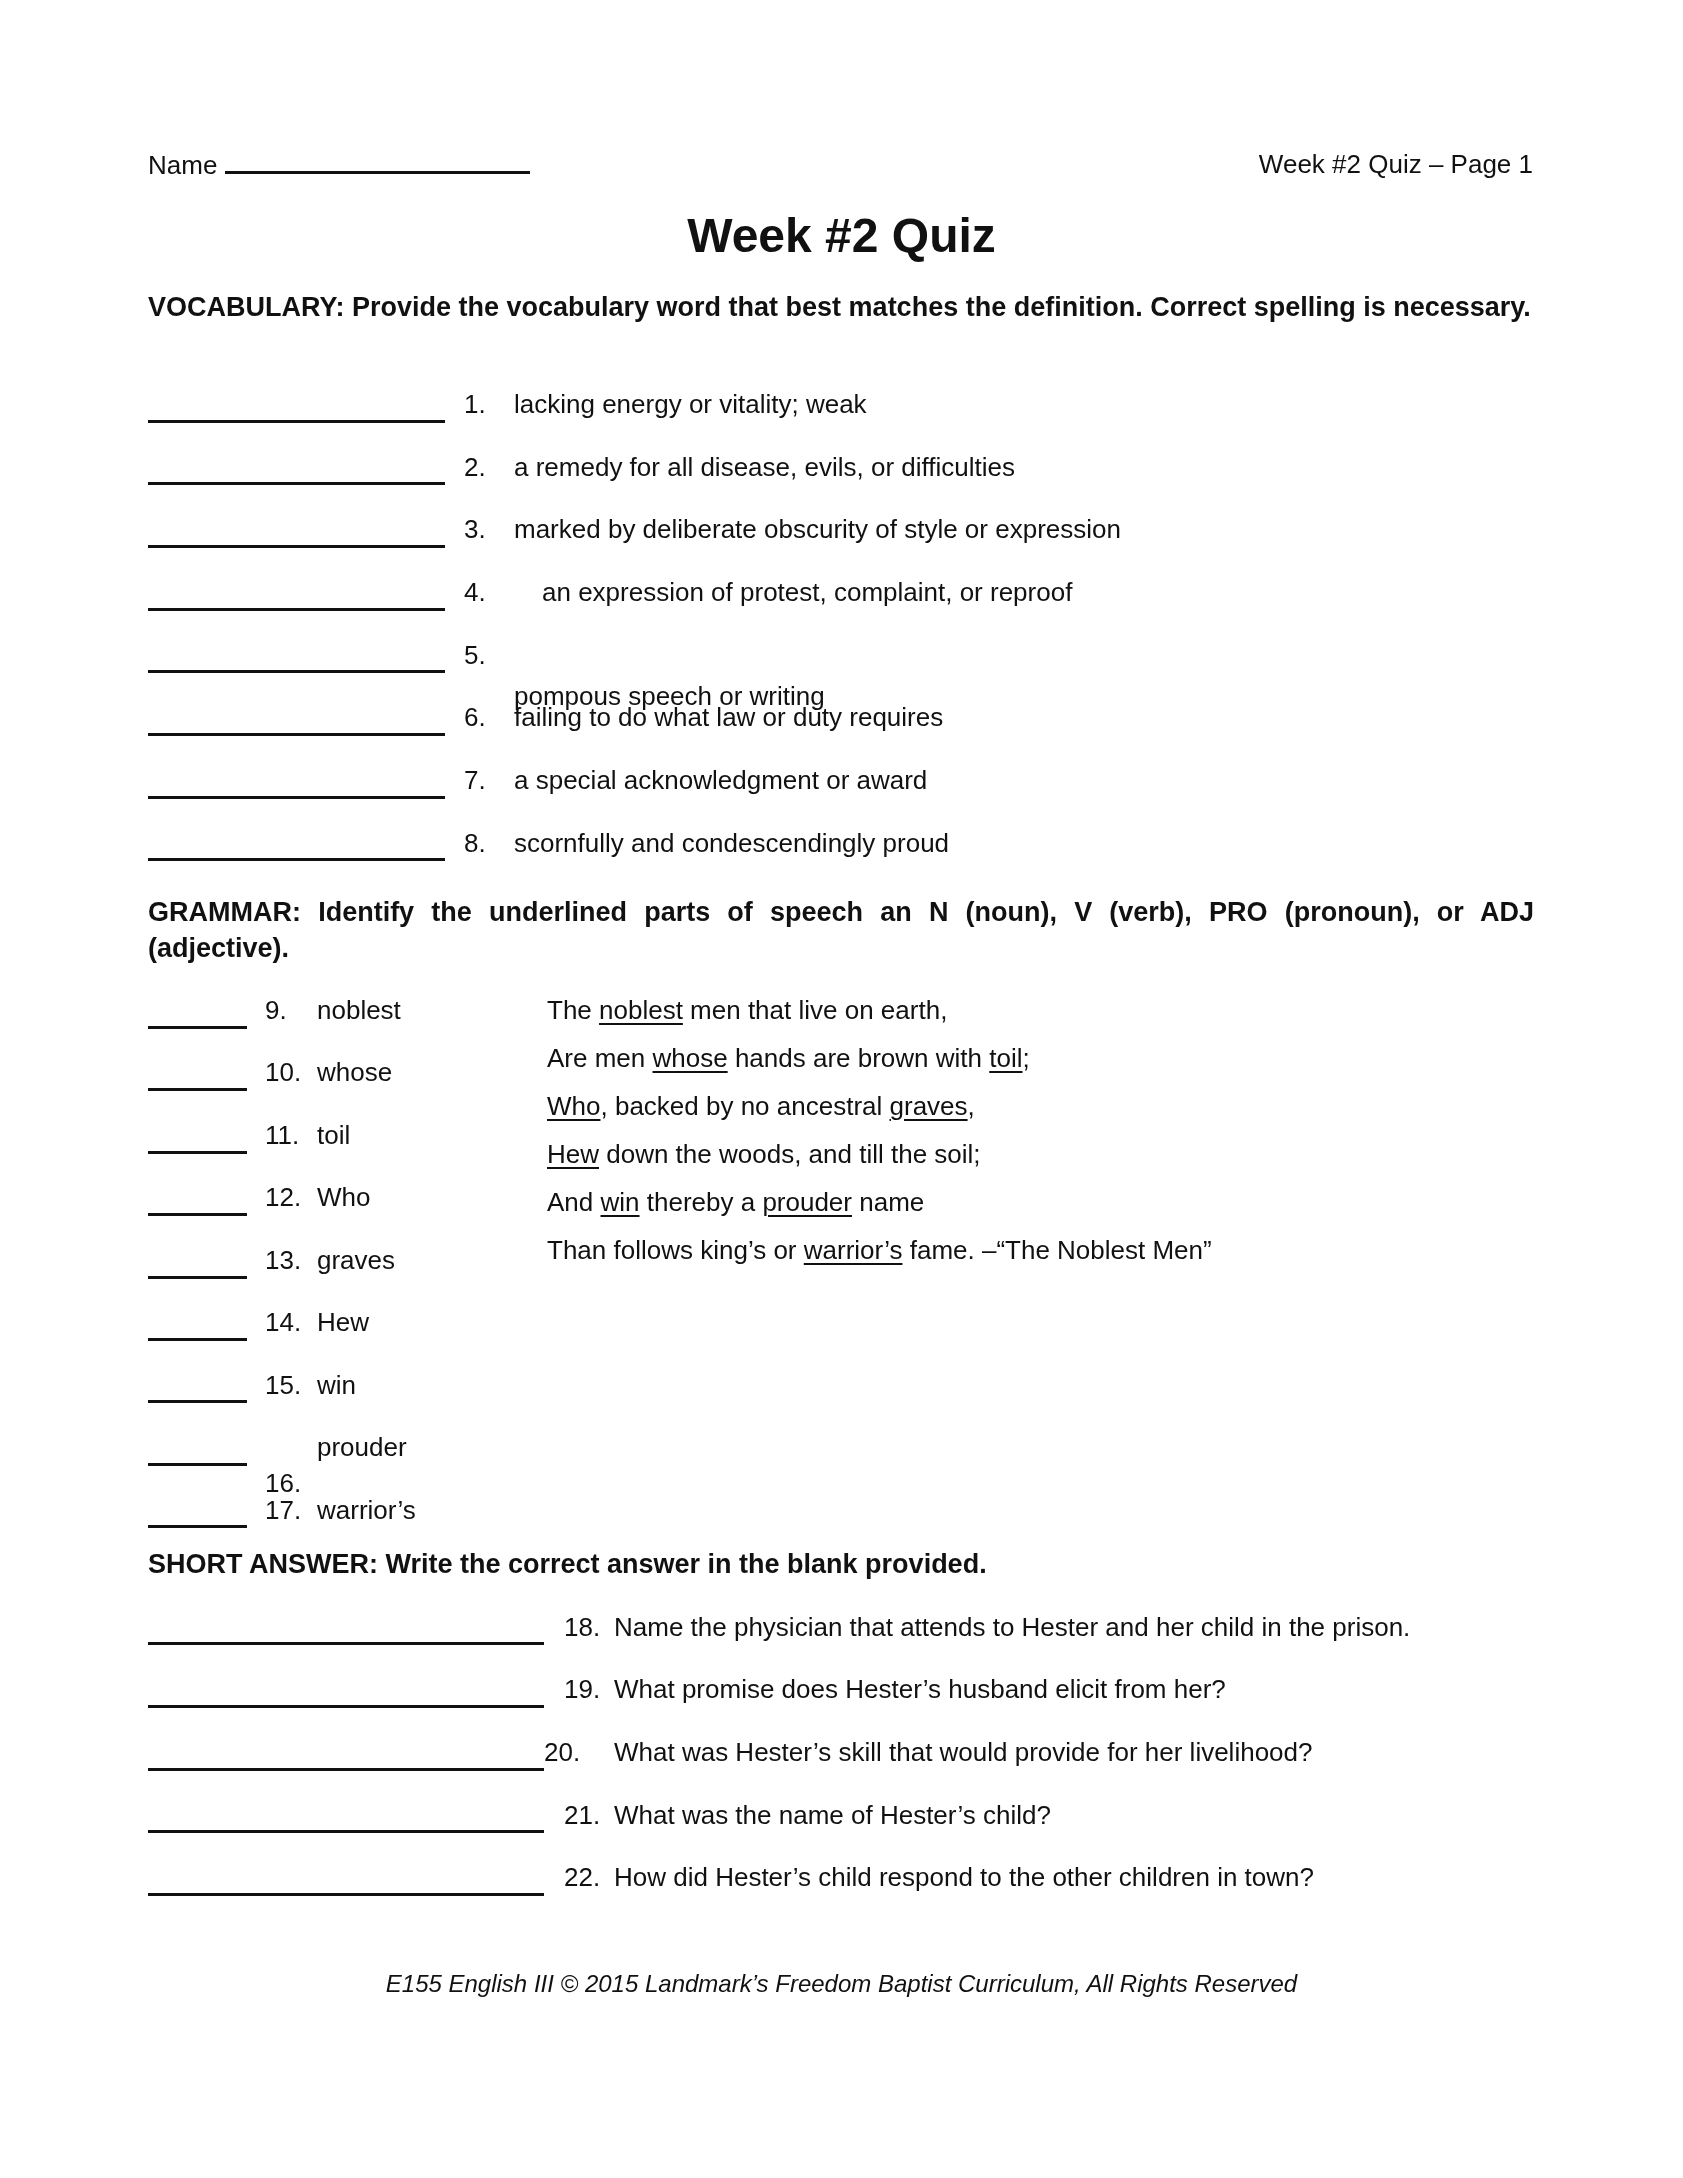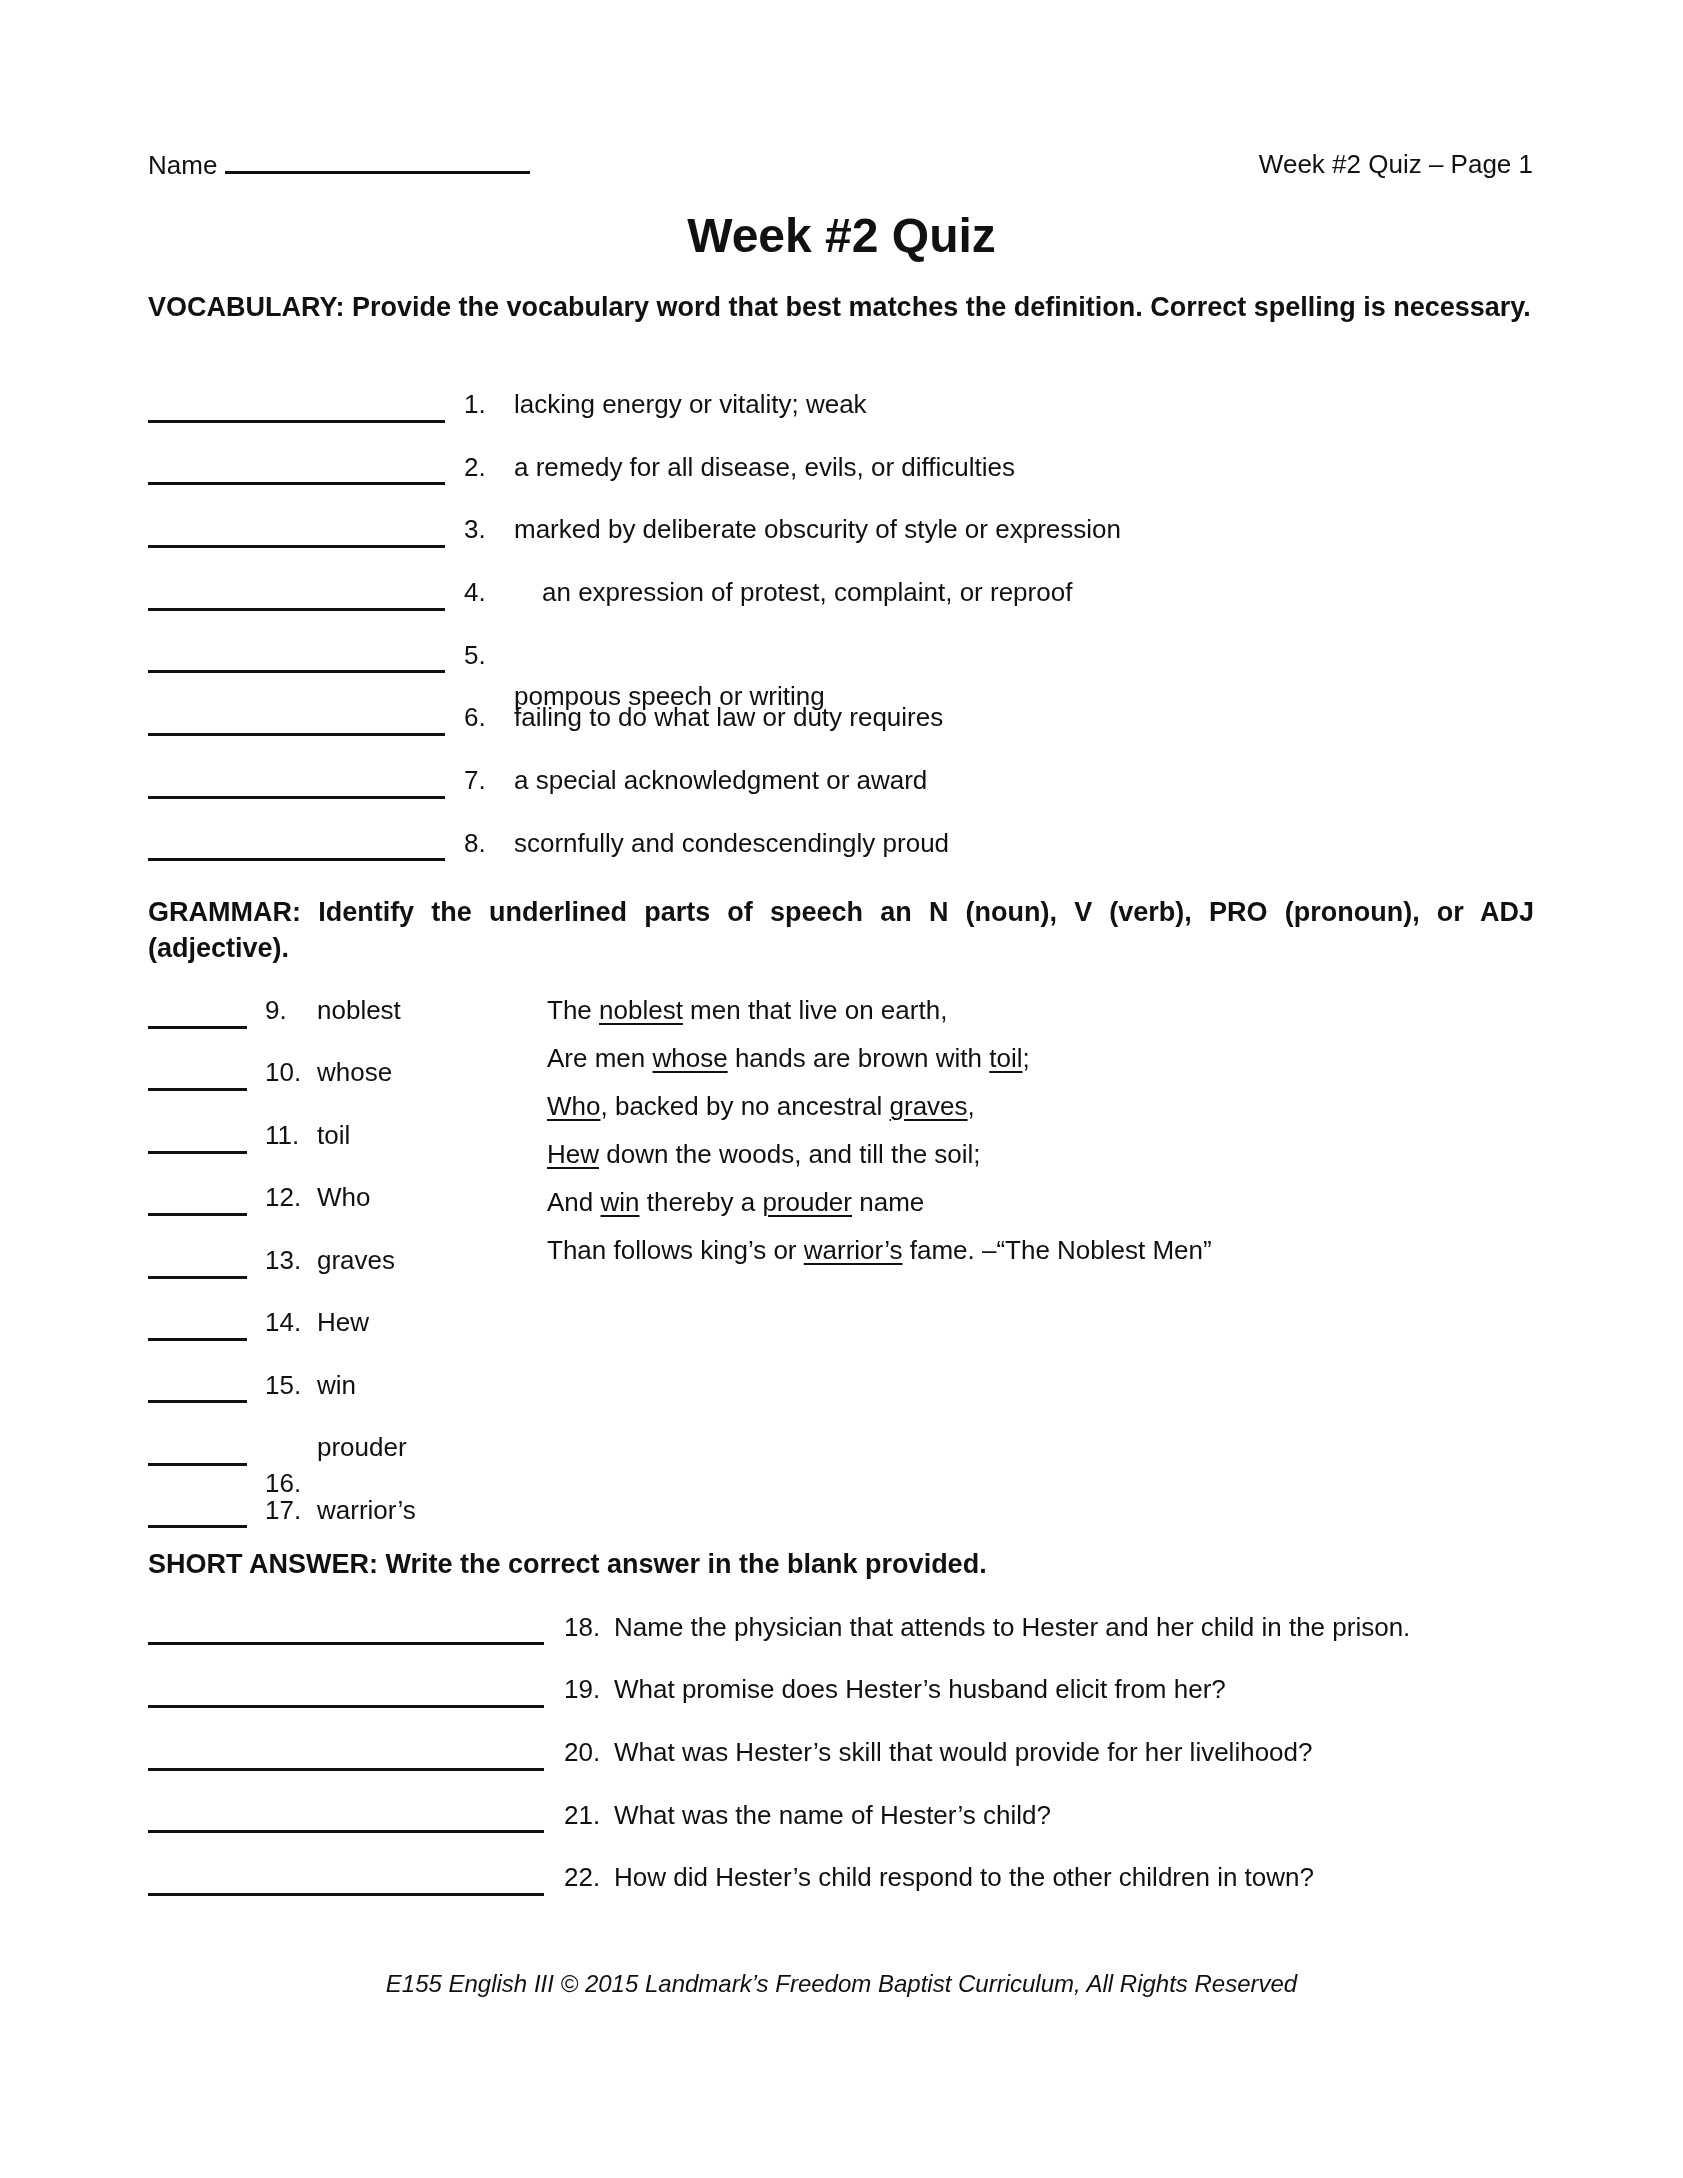--- a/index.html
+++ b/index.html
@@ -96,21 +96,21 @@
 
 <div class="abs instr" style="top:1546px; white-space:nowrap;">SHORT ANSWER: Write the correct answer in the blank provided.</div>
 <div id="sa">
     <div class="blank" style="left:148px;width:396px;top:1642px;"></div>
     <div class="num" style="left:564px;top:1612px;">18.</div>
     <div class="num" style="left:614px;top:1612px;">Name the physician that attends to Hester and her child in the prison.</div>
     <div class="blank" style="left:148px;width:396px;top:1705px;"></div>
     <div class="num" style="left:564px;top:1674px;">19.</div>
     <div class="num" style="left:614px;top:1674px;">What promise does Hester’s husband elicit from her?</div>
     <div class="blank" style="left:148px;width:396px;top:1768px;"></div>
-    <div class="num" style="left:564px;top:1737px;text-align:right;">20.</div>
+    <div class="num" style="left:544px;top:1737px;text-align:right;">20.</div>
     <div class="num" style="left:614px;top:1737px;">What was Hester’s skill that would provide for her livelihood?</div>
     <div class="blank" style="left:148px;width:396px;top:1830px;"></div>
     <div class="num" style="left:564px;top:1800px;">21.</div>
     <div class="num" style="left:614px;top:1800px;">What was the name of Hester’s child?</div>
     <div class="blank" style="left:148px;width:396px;top:1893px;"></div>
     <div class="num" style="left:564px;top:1862px;">22.</div>
     <div class="num" style="left:614px;top:1862px;">How did Hester’s child respond to the other children in town?</div>
   </div>
 
 <div class="abs footer">E155 English III © 2015 Landmark’s Freedom Baptist Curriculum, All Rights Reserved</div>

